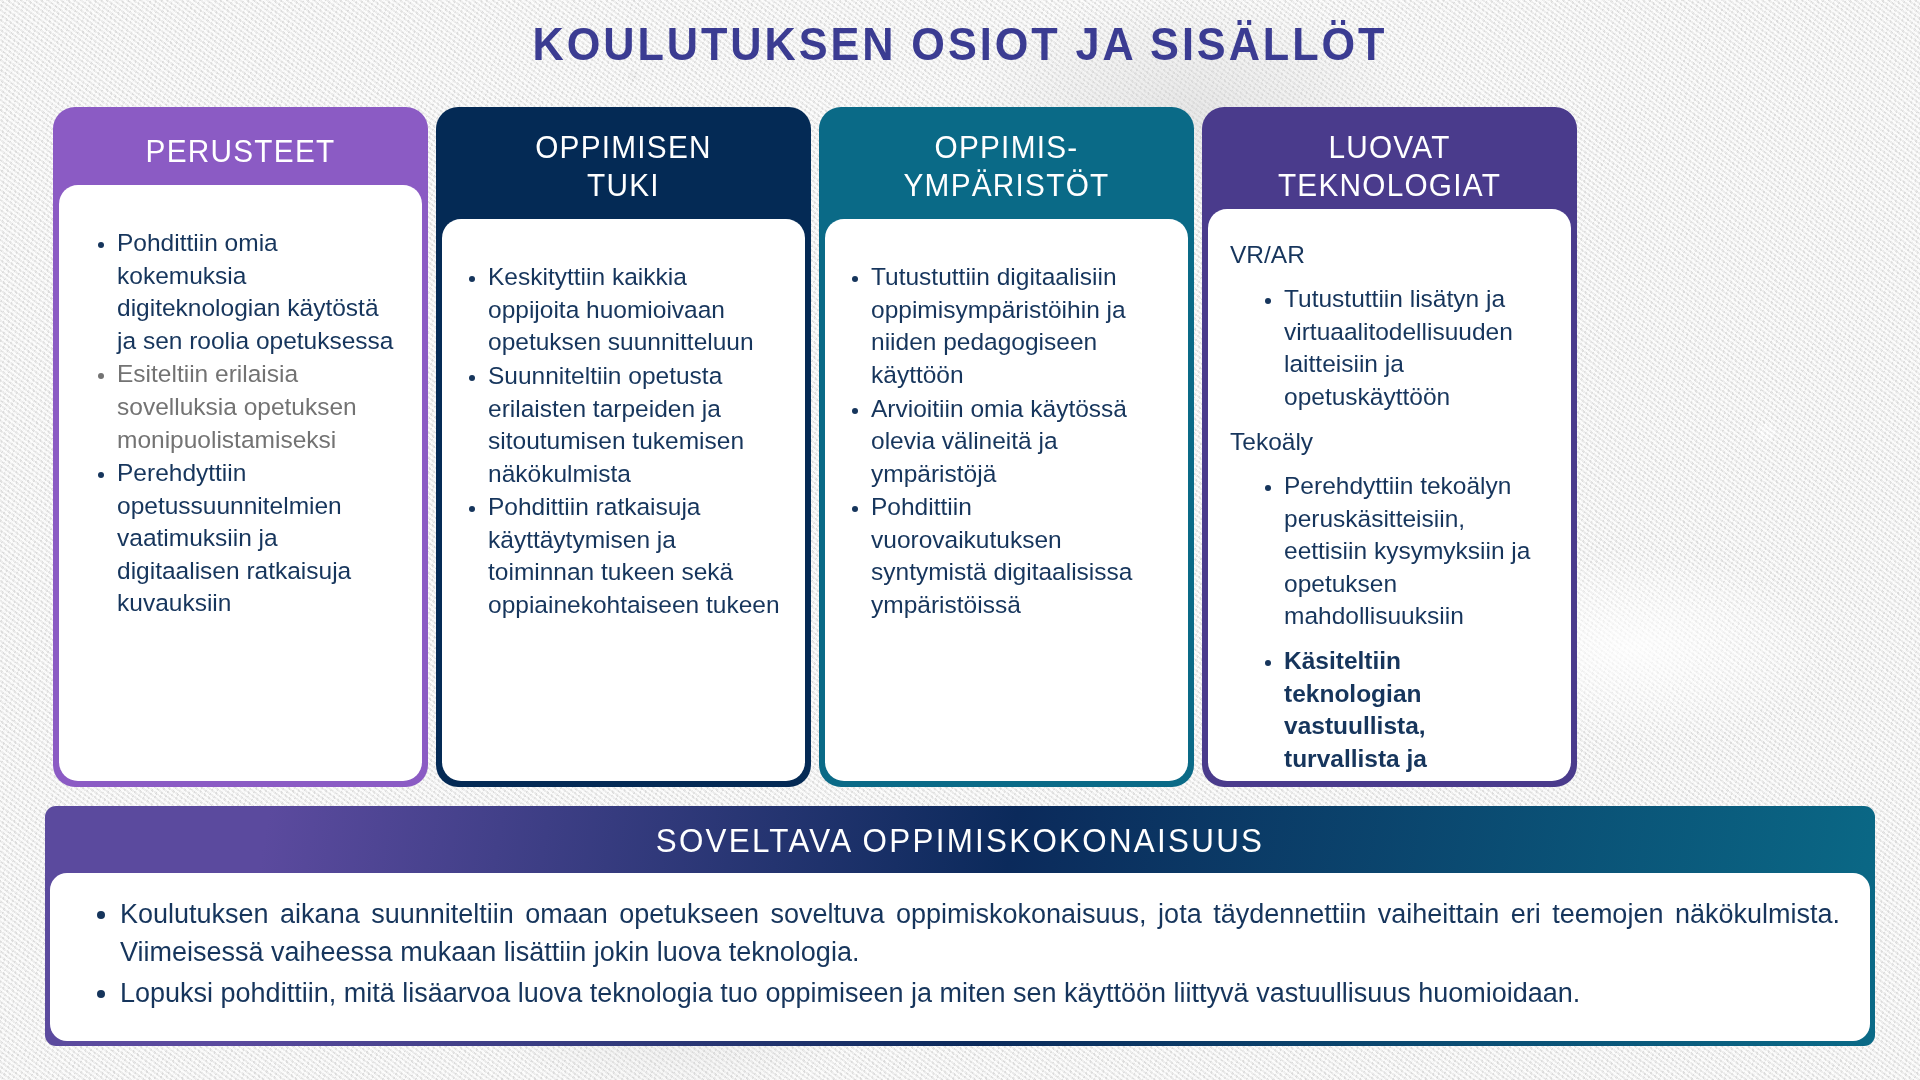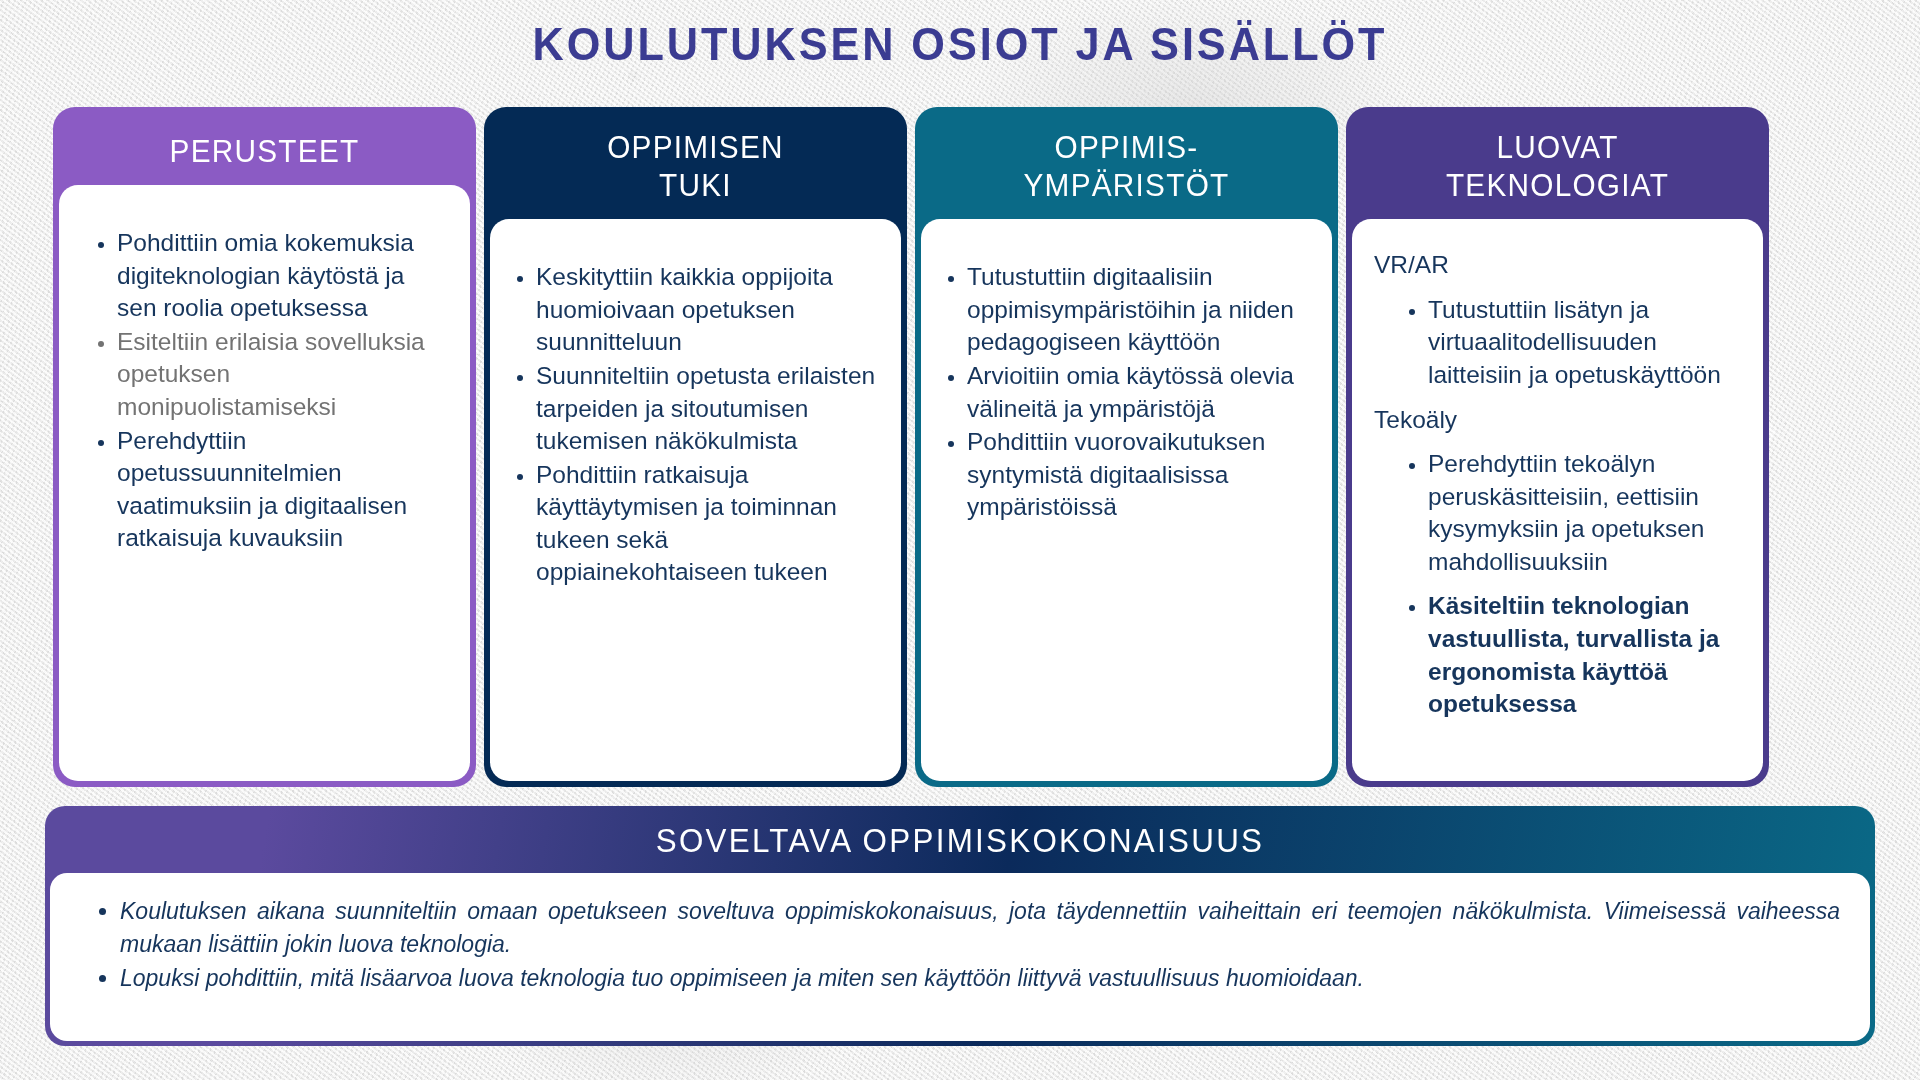--- a/index.html
+++ b/index.html
@@ -79,21 +79,21 @@
     transform: scaleX(0.92);
     transform-origin: center top;
     white-space: nowrap;
   }
 
   
   #card-row {
     position: absolute;
     left: 53px;
     top: 107px;
-    width: 1716px;
+    width: 1524px;
     height: 680px;
     display: flex;
     gap: 8px;
   }
   .card {
     flex: 1 1 0;
     border-radius: 22px;
     position: relative;
     display: flex;
     flex-direction: column;
@@ -155,21 +155,21 @@
   .card.c3 .card-body   { padding-top: 42px; }
   .card.c4 .card-body   { padding-top: 26px; }
 
   
   #bottom-banner {
     position: absolute;
     left: 45px;
     top: 806px;
     width: 1830px;
     height: 240px;
-    border-radius: 20px;
+    border-radius: 11px;
     display: flex;
     flex-direction: column;
     overflow: hidden;
   }
   #banner-header {
     color: #ffffff;
     text-align: center;
     font-family: "Liberation Sans Narrow", "Liberation Sans", sans-serif;
     font-size: 33px;
     font-weight: 400;
@@ -186,25 +186,24 @@
     box-sizing: border-box;
   }
   #banner-body ul {
     margin: 0;
     padding-left: 40px;
     list-style-type: disc;
   }
   #banner-body li {
     color: #16355c;
     font-family: "Liberation Sans Narrow", "Liberation Sans", sans-serif;
-    font-size: 23px;
+    font-size: 27px;
     line-height: 1.42;
     text-align: justify;
     margin-bottom: 2px;
-    font-style: italic;
   }
   #banner-body li:last-child { text-align: left; }
 </style>
 </head>
 <body>
 
 <div id="bg-texture"></div>
 <div id="bg-noise"></div>
 <div id="bg-blotch"></div>
 

